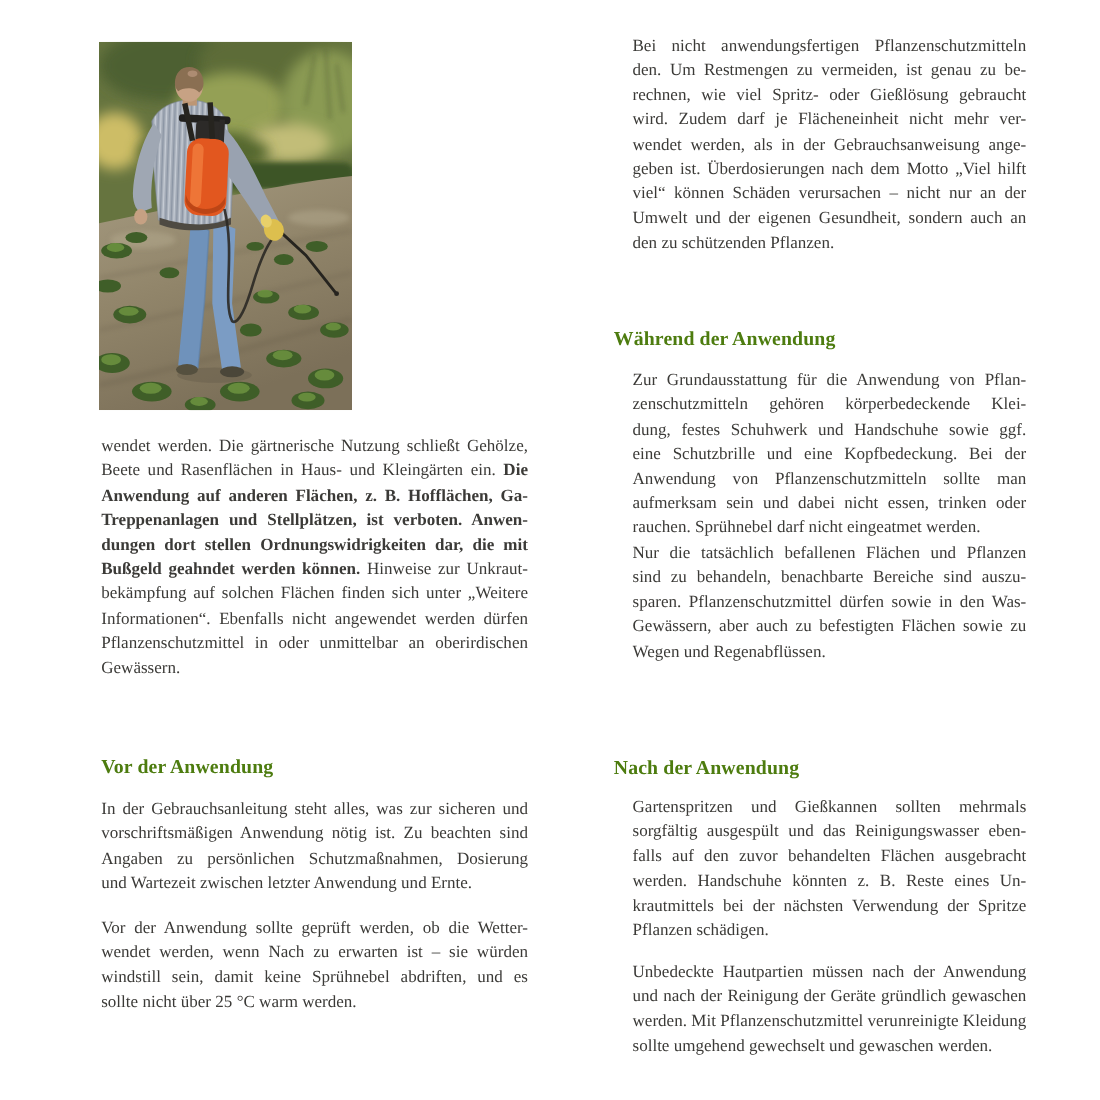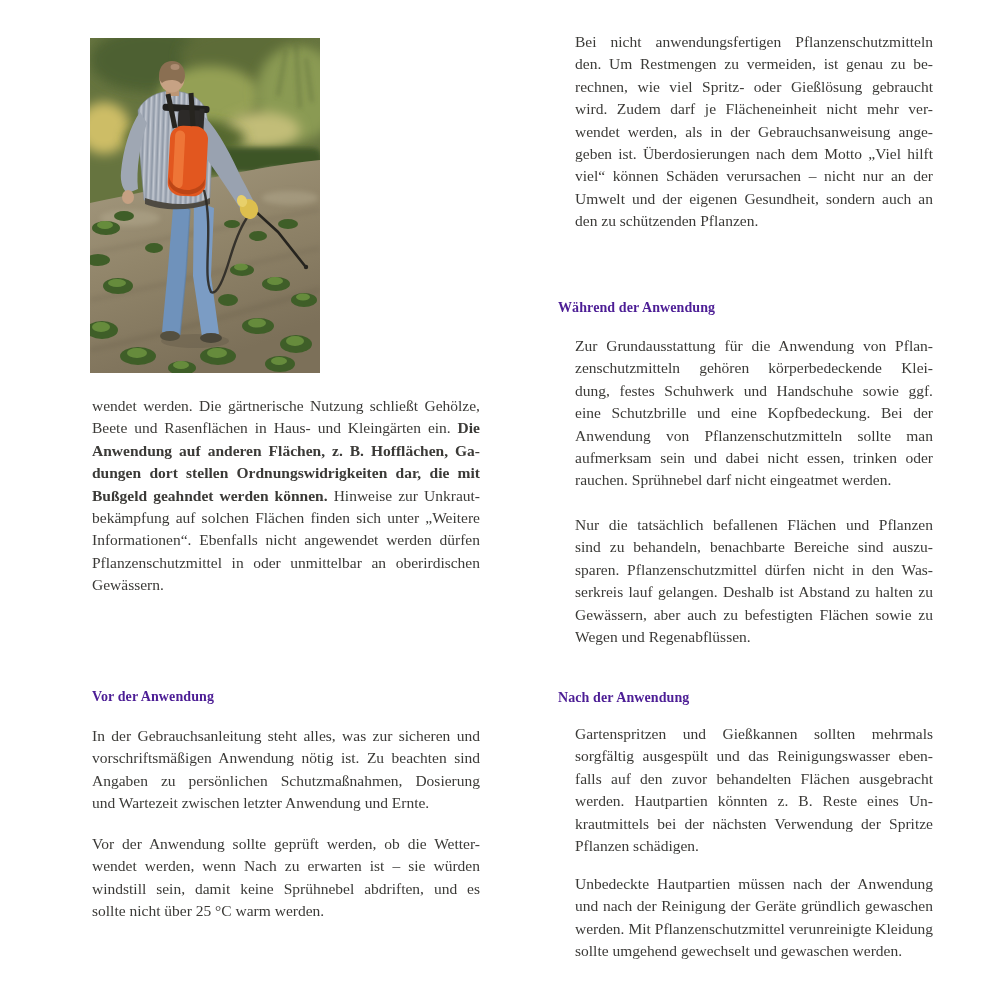--- a/index.html
+++ b/index.html
@@ -17,22 +17,22 @@
   }
   .para .line{
     height:22.4px;line-height:22.4px;overflow:hidden;
     text-align:justify;text-align-last:justify;
   }
   .para .line.last{text-align-last:left;}
   .para .line b{font-weight:bold;}
   .lc{left:92px;width:388px;}
   .rc{left:558px;width:358px;margin-left:17px;}
   h2.section{
-    position:absolute;margin:0;font-size:14px;line-height:26px;font-weight:bold;
-    color:#4c1d95;letter-spacing:0.1px;
+    position:absolute;margin:0;font-size:18px;line-height:26px;font-weight:bold;
+    color:#4d7c0f;letter-spacing:0.1px;
   }
 </style>
 </head>
 <body>
 
 <div class="page">
 
   <figure class="photo">
     <svg viewBox="0 0 230 335" xmlns="http://www.w3.org/2000/svg">
       <defs>
@@ -166,20 +166,21 @@
         <ellipse cx="159" cy="171" rx="9" ry="10" fill="#ddbf4e" transform="rotate(-20 159 171)"></ellipse>
         <ellipse cx="152" cy="163" rx="5" ry="6" fill="#e8d06a" transform="rotate(-20 152 163)"></ellipse>
       </g>
     </svg>
   </figure>
 
   <div class="para lc" style="top:395px">
       <div class="line"><span>wendet werden. Die gärtnerische Nutzung schließt Gehölze,</span></div>
       <div class="line"><span>Beete und Rasenflächen in Haus- und Kleingärten ein. </span><b>Die</b></div>
       <div class="line"><b>Anwendung auf anderen Flächen, z. B. Hofflächen, Ga-</b></div>
+      <div class="line"><b>Treppenanlagen und Stellplätzen, ist verboten. Anwen-</b></div>
       <div class="line"><b>dungen dort stellen Ordnungswidrigkeiten dar, die mit</b></div>
       <div class="line"><b>Bußgeld geahndet werden können.</b><span> Hinweise zur Unkraut-</span></div>
       <div class="line"><span>bekämpfung auf solchen Flächen finden sich unter „Weitere</span></div>
       <div class="line"><span>Informationen“. Ebenfalls nicht angewendet werden dürfen</span></div>
       <div class="line"><span>Pflanzenschutzmittel in oder unmittelbar an oberirdischen</span></div>
       <div class="line last"><span>Gewässern.</span></div>
     </div>
   <h2 class="section" style="left:92px;top:684px">Vor der Anwendung</h2>
   <div class="para lc" style="top:725px">
       <div class="line"><span>In der Gebrauchsanleitung steht alles, was zur sicheren und</span></div>
@@ -208,34 +209,33 @@
   <h2 class="section" style="left:558px;top:295px">Während der Anwendung</h2>
   <div class="para rc" style="top:335px">
       <div class="line"><span>Zur Grundausstattung für die Anwendung von Pflan-</span></div>
       <div class="line"><span>zenschutzmitteln gehören körperbedeckende Klei-</span></div>
       <div class="line"><span>dung, festes Schuhwerk und Handschuhe sowie ggf.</span></div>
       <div class="line"><span>eine Schutzbrille und eine Kopfbedeckung. Bei der</span></div>
       <div class="line"><span>Anwendung von Pflanzenschutzmitteln sollte man</span></div>
       <div class="line"><span>aufmerksam sein und dabei nicht essen, trinken oder</span></div>
       <div class="line last"><span>rauchen. Sprühnebel darf nicht eingeatmet werden.</span></div>
     </div>
-  <div class="para rc" style="top:514px">
+  <div class="para rc" style="top:492px">
       <div class="line"><span>Nur die tatsächlich befallenen Flächen und Pflanzen</span></div>
       <div class="line"><span>sind zu behandeln, benachbarte Bereiche sind auszu-</span></div>
-      <div class="line"><span>sparen. Pflanzenschutzmittel dürfen nicht in den Was-</span></div>
-      <div class="line"><span>serkreis lauf gelangen. Deshalb ist Abstand zu halten zu</span></div>
+      <div class="line"><span>sparen. Pflanzenschutzmittel dürfen sowie in den Was-</span></div>
       <div class="line"><span>Gewässern, aber auch zu befestigten Flächen sowie zu</span></div>
       <div class="line last"><span>Wegen und Regenabflüssen.</span></div>
     </div>
   <h2 class="section" style="left:558px;top:685px">Nach der Anwendung</h2>
   <div class="para rc" style="top:723px">
       <div class="line"><span>Gartenspritzen und Gießkannen sollten mehrmals</span></div>
       <div class="line"><span>sorgfältig ausgespült und das Reinigungswasser eben-</span></div>
       <div class="line"><span>falls auf den zuvor behandelten Flächen ausgebracht</span></div>
-      <div class="line"><span>werden. Hautpartien könnten z. B. Reste eines Un-</span></div>
+      <div class="line"><span>werden. Handschuhe könnten z. B. Reste eines Un-</span></div>
       <div class="line"><span>krautmittels bei der nächsten Verwendung der Spritze</span></div>
       <div class="line last"><span>Pflanzen schädigen.</span></div>
     </div>
   <div class="para rc" style="top:873px">
       <div class="line"><span>Unbedeckte Hautpartien müssen nach der Anwendung</span></div>
       <div class="line"><span>und nach der Reinigung der Geräte gründlich gewaschen</span></div>
       <div class="line"><span>werden. Mit Pflanzenschutzmittel verunreinigte Kleidung</span></div>
       <div class="line last"><span>sollte umgehend gewechselt und gewaschen werden.</span></div>
     </div>
 

